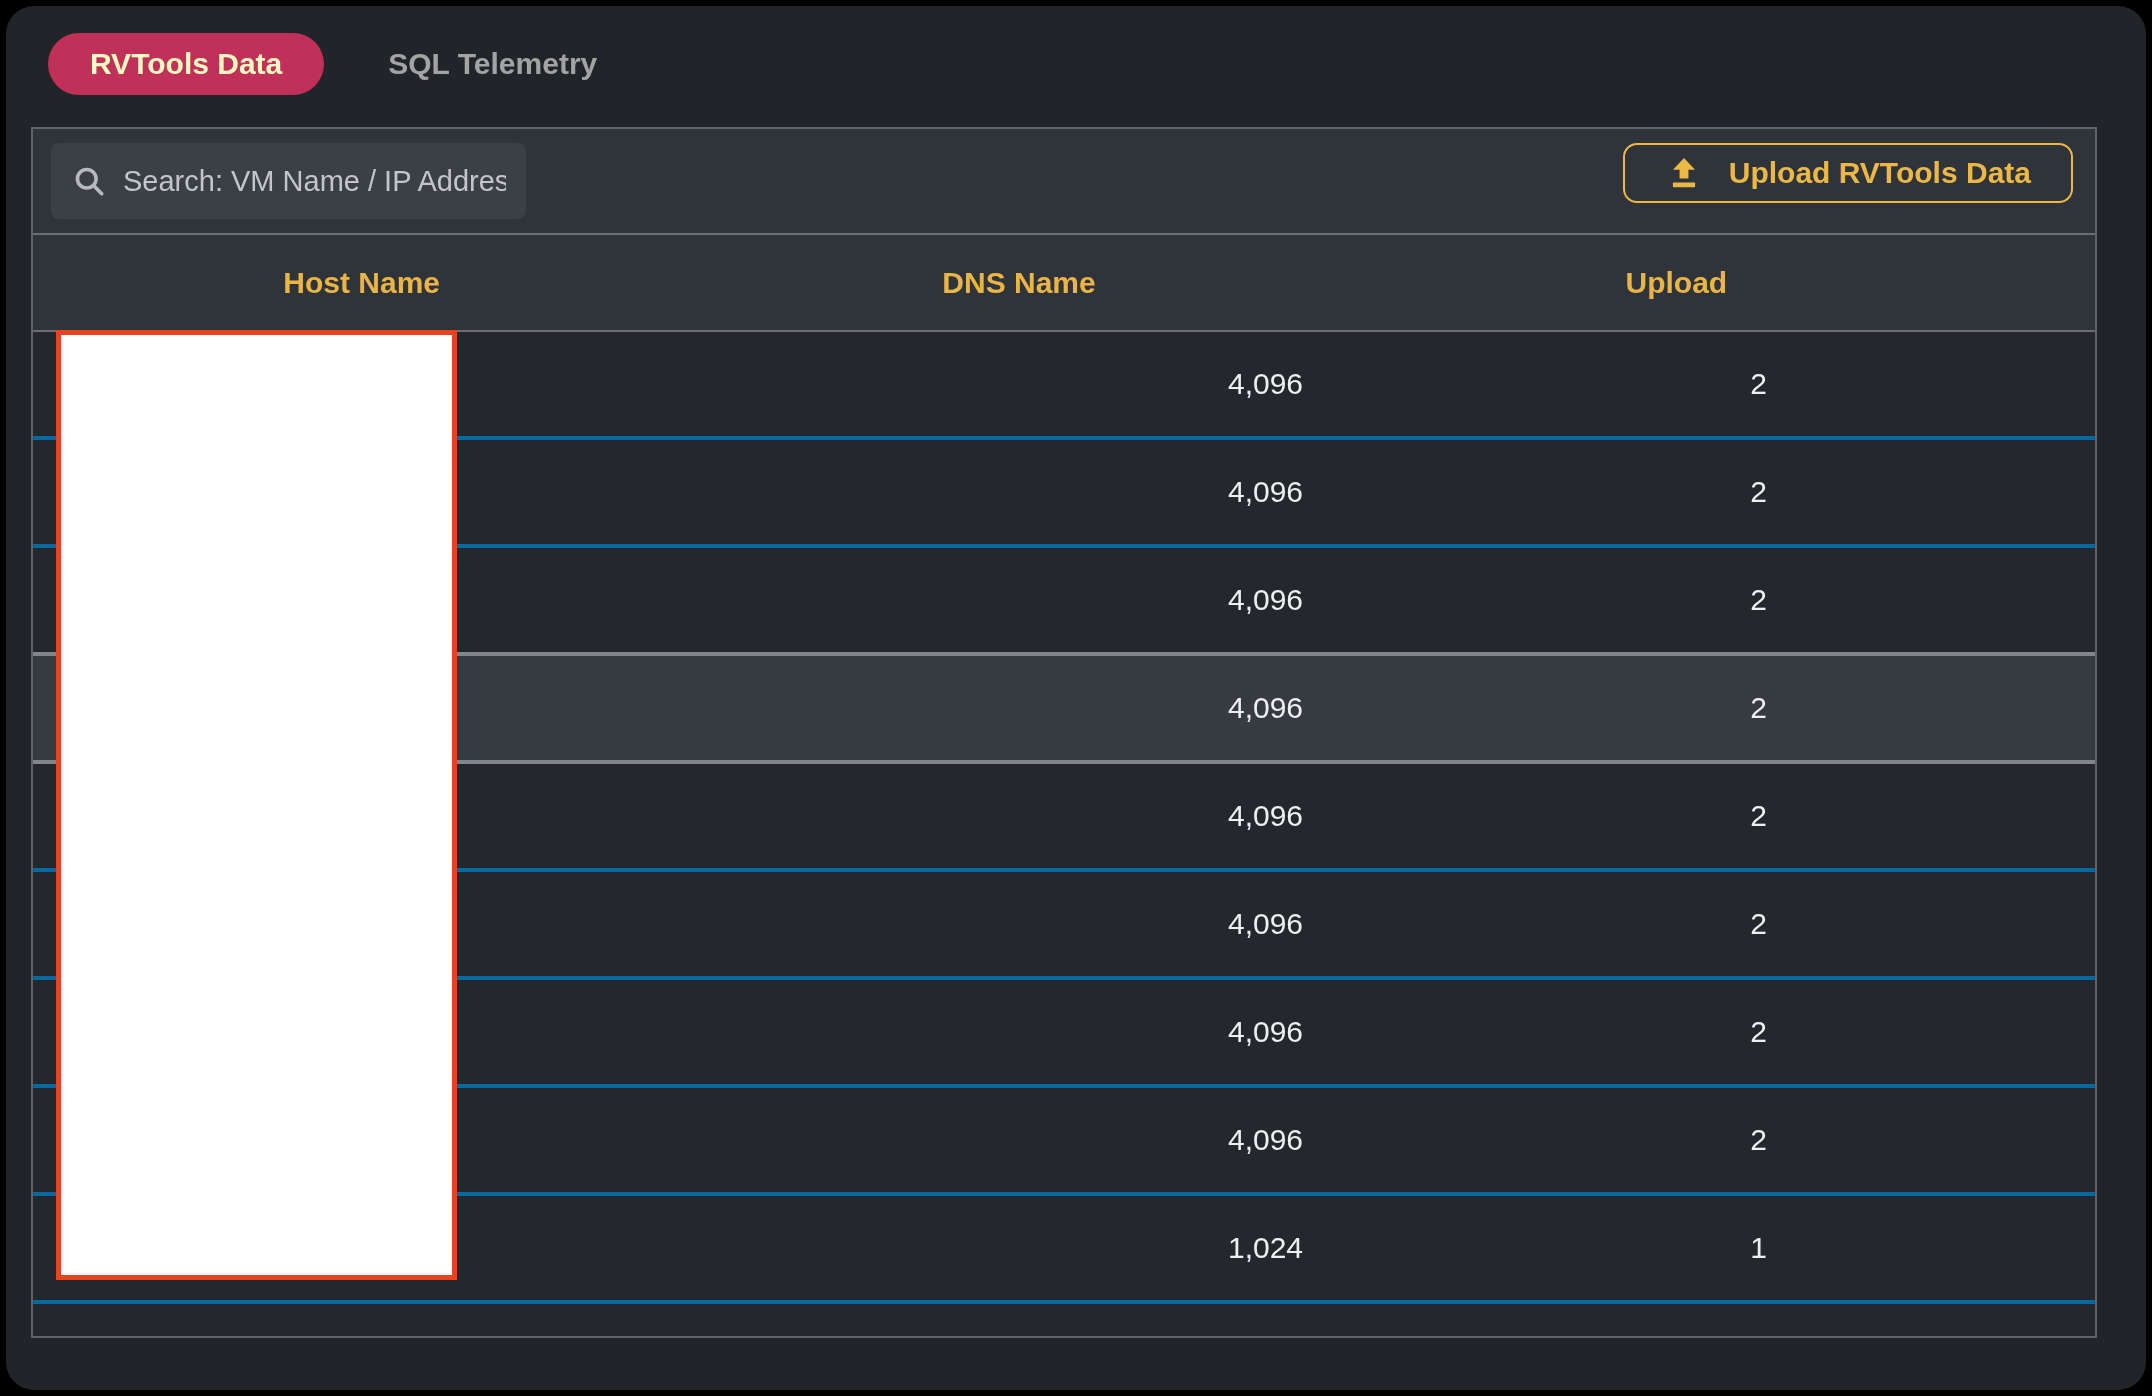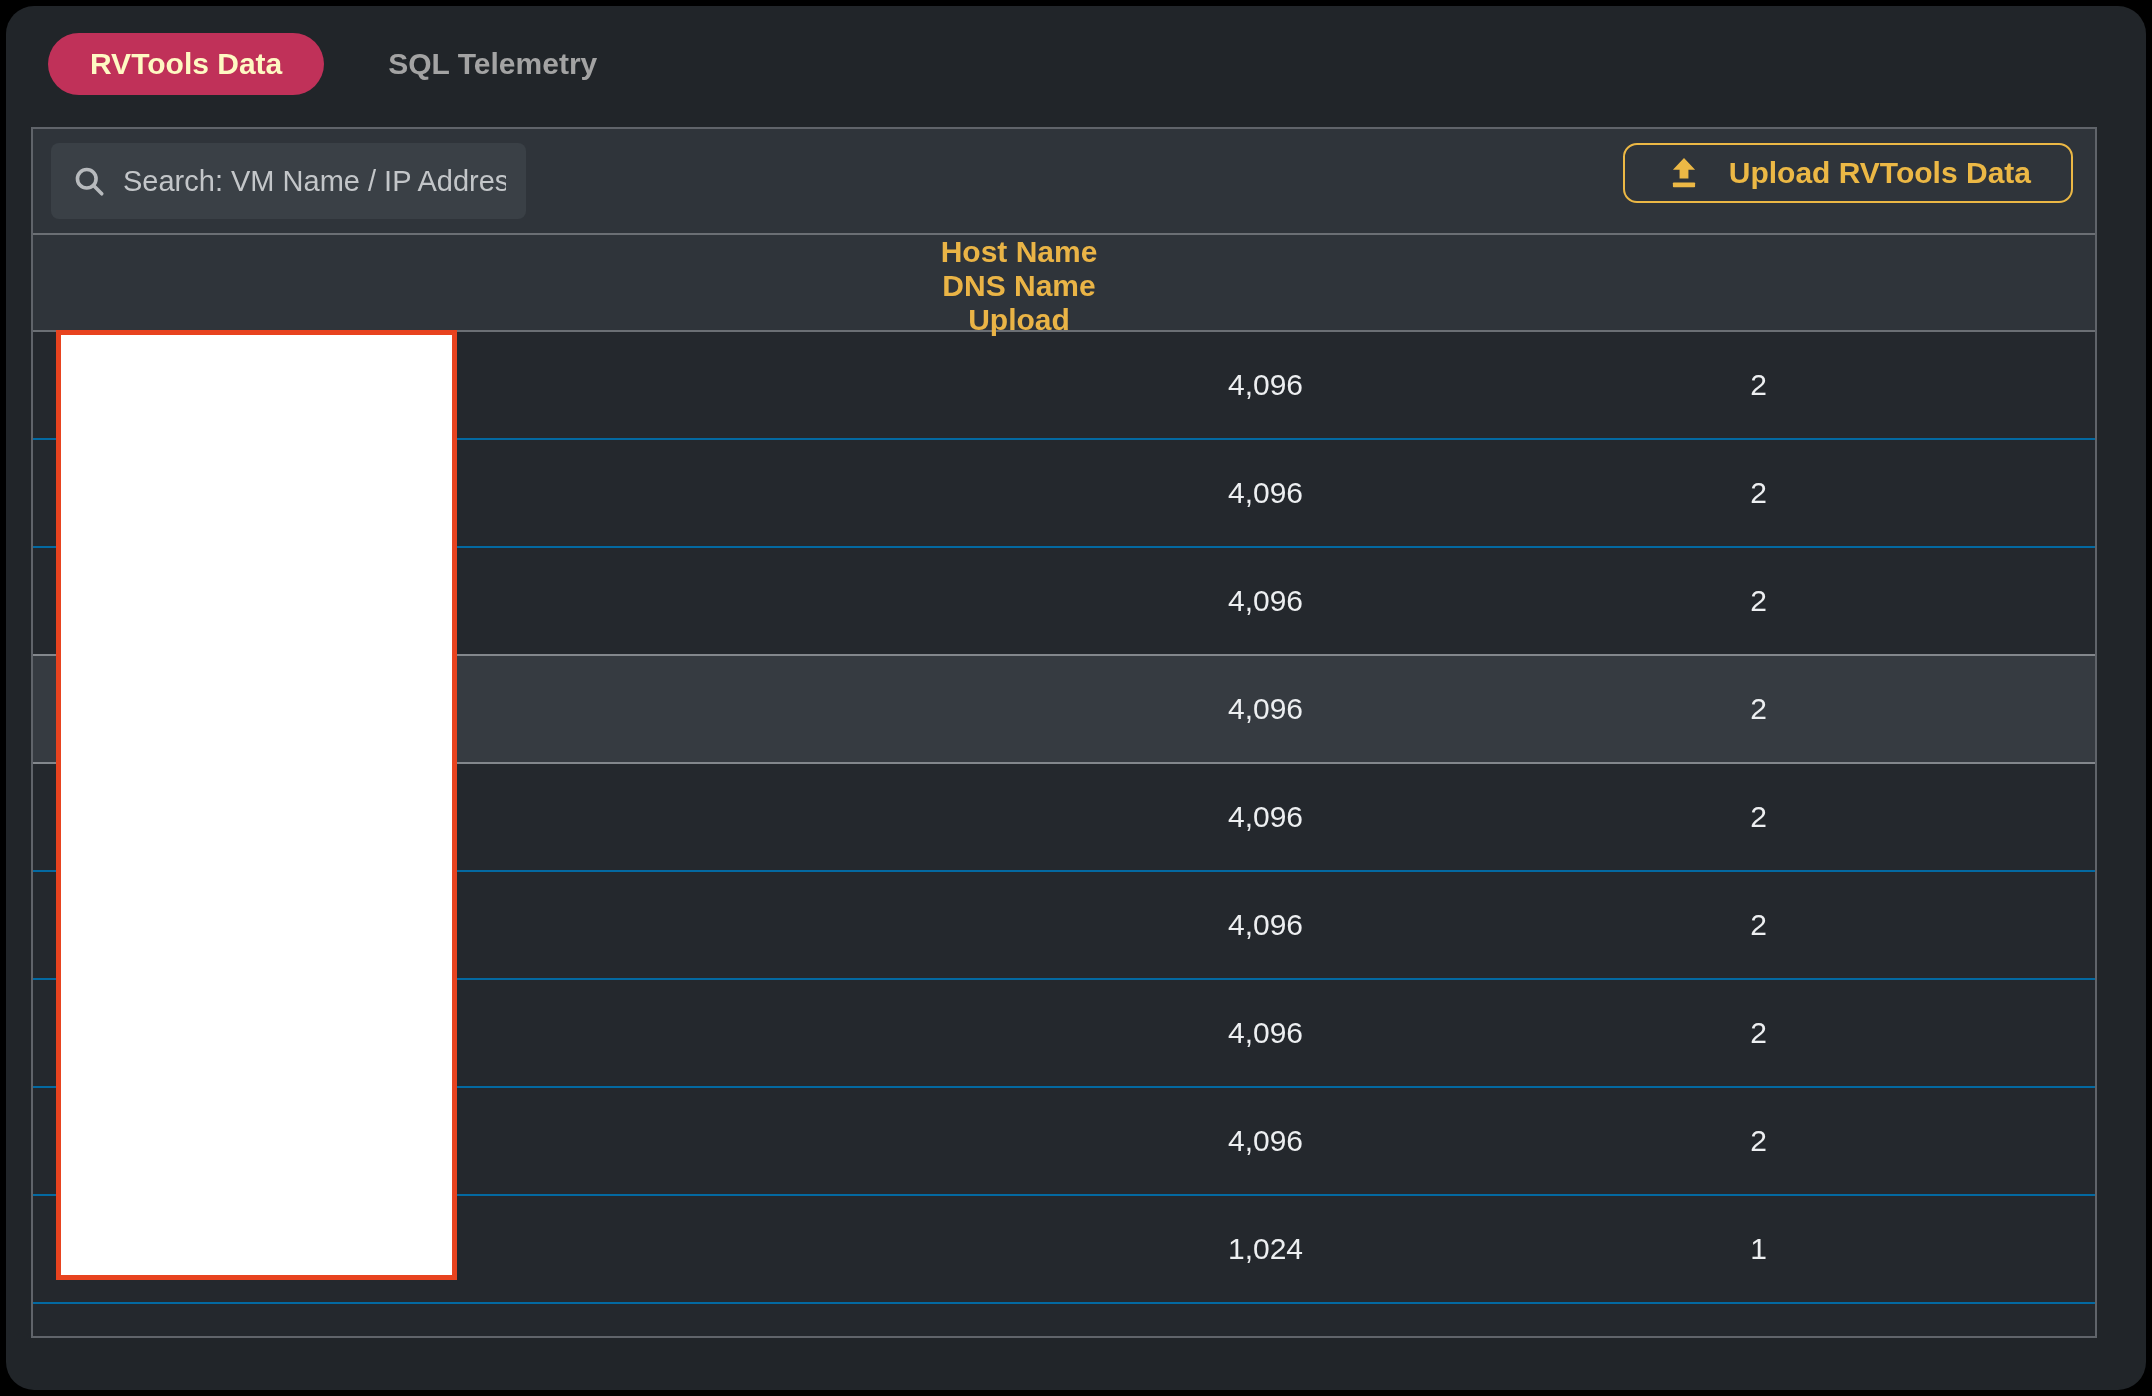--- a/index.html
+++ b/index.html
@@ -49,28 +49,28 @@
   .upload-btn {
     position: absolute; right: 22px; top: 14px; height: 60px;
     border: 2px solid #ecb845; border-radius: 14px; background: transparent;
     display: flex; align-items: center; gap: 26px; padding: 0 40px;
     font-family: "Liberation Sans", sans-serif;
     font-size: 30px; font-weight: 600; color: #ecb845; cursor: pointer;
   }
   
   .thead {
     height: 97px; background: #2f343a; border-bottom: 2px solid #6b6f74;
-    display: flex; align-items: center; padding-right: 90px; flex-direction: column;
+    display: flex; align-items: center; padding-right: 90px;
   }
   .th {
     flex: 1; text-align: center;
     font-size: 30px; font-weight: 700; color: #eab446;
   }
   .row {
-    height: 108px; background: #24282d; border-bottom: 2px solid #0369a1;
+    height: 108px; background: #24282d; border-bottom: 4px solid #0369a1;
     display: flex; align-items: center; padding-right: 90px;
   }
   .row.highlight { background: #363b41; border-bottom-color: #83878c; }
   .row.pre-highlight { border-bottom-color: #83878c; }
   .td {
     flex: 1; text-align: center;
     font-size: 30px; font-weight: 400; color: #edeff1;
   }
   
   .redaction {

